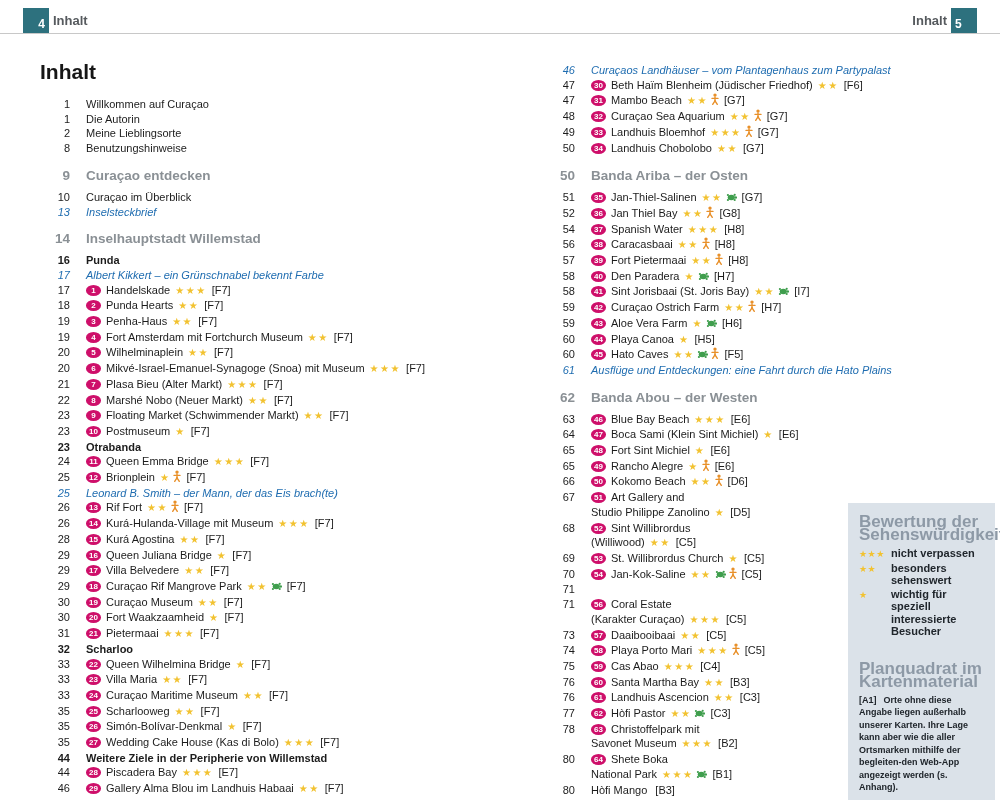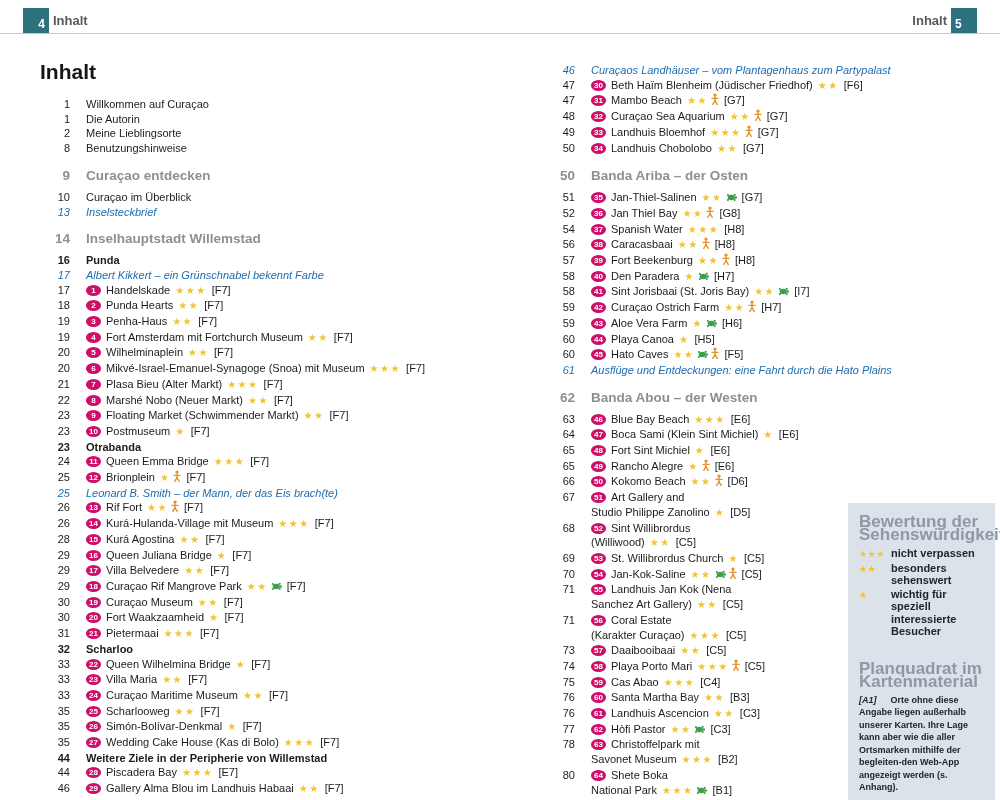--- a/index.html
+++ b/index.html
@@ -39,21 +39,21 @@
 
   
   .legend { position:absolute; left:848px; top:503px; width:147px; min-height:274px; background:#dbe2e9;
             padding:12px 9px 12px 11px; font-size:9px; line-height:12.5px; color:#20262c; }
   .legend h3 { font-size:17px; line-height:13px; font-weight:bold; color:#8d99a6; margin-bottom:6px; }
   .legend h3.sec { margin-top:24px; }
   .legend .lrow { display:flex; align-items:baseline; margin-bottom:1px; }
   .legend .lstars { flex:0 0 32px; color:#f2c230; font-size:9px; letter-spacing:0.5px; }
   .legend .llabel { font-size:11px; font-weight:bold; line-height:12.5px; white-space:normal; }
   .legend p { font-weight:bold; white-space:normal; }
-  .legend .gcode { margin-right:14px;font-style:italic; }
+  .legend .gcode { margin-right:7px; }
 </style>
 </head>
 <body>
 
 <div>
   <div class="hdr-box left">4</div>
   <span class="hdr-label left">Inhalt</span>
   <span class="hdr-label right">Inhalt</span>
   <div class="hdr-box right">5</div>
   <div class="hdr-rule"></div>
@@ -350,21 +350,21 @@
                 <circle cx="4" cy="2.1" r="1.7" fill="#e8902a" stroke="none"></circle>
                 <line x1="4" y1="3.9" x2="4" y2="7.8"></line>
                 <line x1="1" y1="5.4" x2="7" y2="5.4"></line>
                 <line x1="4" y1="7.8" x2="1.7" y2="11.3"></line>
                 <line x1="4" y1="7.8" x2="6.3" y2="11.3"></line>
               </g>
             </svg></span><span class="grid"> [H8]</span></span>
       </div>
       <div class="row poi">
         <span class="pnum">57</span>
-        <span class="content"><span class="badge">39</span><span>Fort Beekenburg</span><span class="stars">★★</span><span class="icon"><svg width="8" height="12" viewBox="0 0 8 12">
+        <span class="content"><span class="badge">39</span><span>Fort Pietermaai</span><span class="stars">★★</span><span class="icon"><svg width="8" height="12" viewBox="0 0 8 12">
               <g stroke="#e8902a" stroke-width="1.4" stroke-linecap="round">
                 <circle cx="4" cy="2.1" r="1.7" fill="#e8902a" stroke="none"></circle>
                 <line x1="4" y1="3.9" x2="4" y2="7.8"></line>
                 <line x1="1" y1="5.4" x2="7" y2="5.4"></line>
                 <line x1="4" y1="7.8" x2="1.7" y2="11.3"></line>
                 <line x1="4" y1="7.8" x2="6.3" y2="11.3"></line>
               </g>
             </svg></span><span class="grid"> [H8]</span></span>
       </div>
       <div class="row poi">
@@ -515,21 +515,20 @@
                 <circle cx="4" cy="2.1" r="1.7" fill="#e8902a" stroke="none"></circle>
                 <line x1="4" y1="3.9" x2="4" y2="7.8"></line>
                 <line x1="1" y1="5.4" x2="7" y2="5.4"></line>
                 <line x1="4" y1="7.8" x2="1.7" y2="11.3"></line>
                 <line x1="4" y1="7.8" x2="6.3" y2="11.3"></line>
               </g>
             </svg></span><span class="grid"> [C5]</span></span>
       </div>
       <div class="row poi">
         <span class="pnum">71</span>
-        <span class="content"><span class="badge">55</span><span>Landhuis Jan Kok (Nena</span><span class="line2"><span>Sanchez Art Gallery)</span><span class="stars">★★</span><span class="grid"> [C5]</span></span></span>
       </div>
       <div class="row poi">
         <span class="pnum">71</span>
         <span class="content"><span class="badge">56</span><span>Coral Estate</span><span class="line2"><span>(Karakter Curaçao)</span><span class="stars">★★★</span><span class="grid"> [C5]</span></span></span>
       </div>
       <div class="row poi">
         <span class="pnum">73</span>
         <span class="content"><span class="badge">57</span><span>Daaibooibaai</span><span class="stars">★★</span><span class="grid"> [C5]</span></span>
       </div>
       <div class="row poi">

